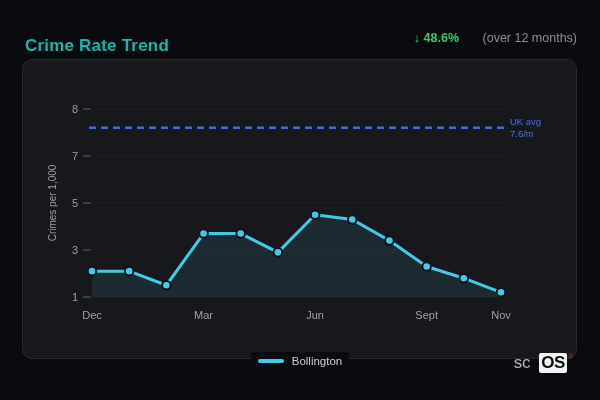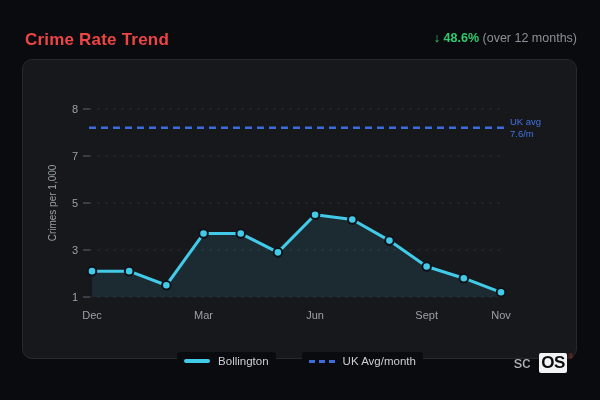--- a/index.html
+++ b/index.html
@@ -2,28 +2,28 @@
 <html><head>
 <meta charset="utf-8">
 <style>
   html,body{margin:0;padding:0;}
   body{
     width:600px;height:400px;position:relative;overflow:hidden;
     background:#0a0b0e;
     font-family:"Liberation Sans","DejaVu Sans",sans-serif;
   }
   .header-title{
-    position:absolute;left:25px;top:30px;
-    font-size:17px;font-weight:700;color:#ef4444;letter-spacing:.2px;
+    position:absolute;left:25px;top:36px;
+    font-size:17px;font-weight:700;color:#14b8a6;letter-spacing:.2px;
   }
   .header-stat{
     position:absolute;right:23px;top:31px;font-size:12.5px;white-space:nowrap;
   }
   .stat-change{color:#2fcb6e;font-weight:700;}
-  .stat-period{color:#8b8f97;margin-left:0;}
+  .stat-period{color:#8b8f97;margin-left:20px;}
   .card{
     position:absolute;left:22px;top:59px;width:555px;height:300px;
     background:#17181c;border:1px solid #27292e;border-radius:10px;
     box-sizing:border-box;
   }
   .card svg{position:absolute;left:0;top:0;}
   .legend-row{
     position:absolute;left:0;top:352px;width:600px;
     display:flex;justify-content:center;align-items:center;gap:26px;z-index:3;
   }
@@ -96,21 +96,17 @@
       <text x="478" y="259" text-anchor="middle" font-size="11" fill="#9aa0a7">Nov</text>
       <text x="33" y="143" text-anchor="middle" font-size="10" fill="#9aa0a7" transform="rotate(-90 33 143)">Crimes per 1,000</text>
     </svg>
 </div>
 
 <div class="legend-row">
   <div class="legend-item">
     <span class="swatch-solid"></span>
     <span class="legend-label">Bollington</span>
   </div>
-  <div class="legend-item">
-    <span class="swatch-dashed"></span>
-    <span class="legend-label">UK Avg/month</span>
-  </div>
 </div>
 
 <div class="logo">
   <span>sc</span><span class="logo-os">OS</span><span class="logo-reg">®</span>
 </div>
 
 </body></html>

